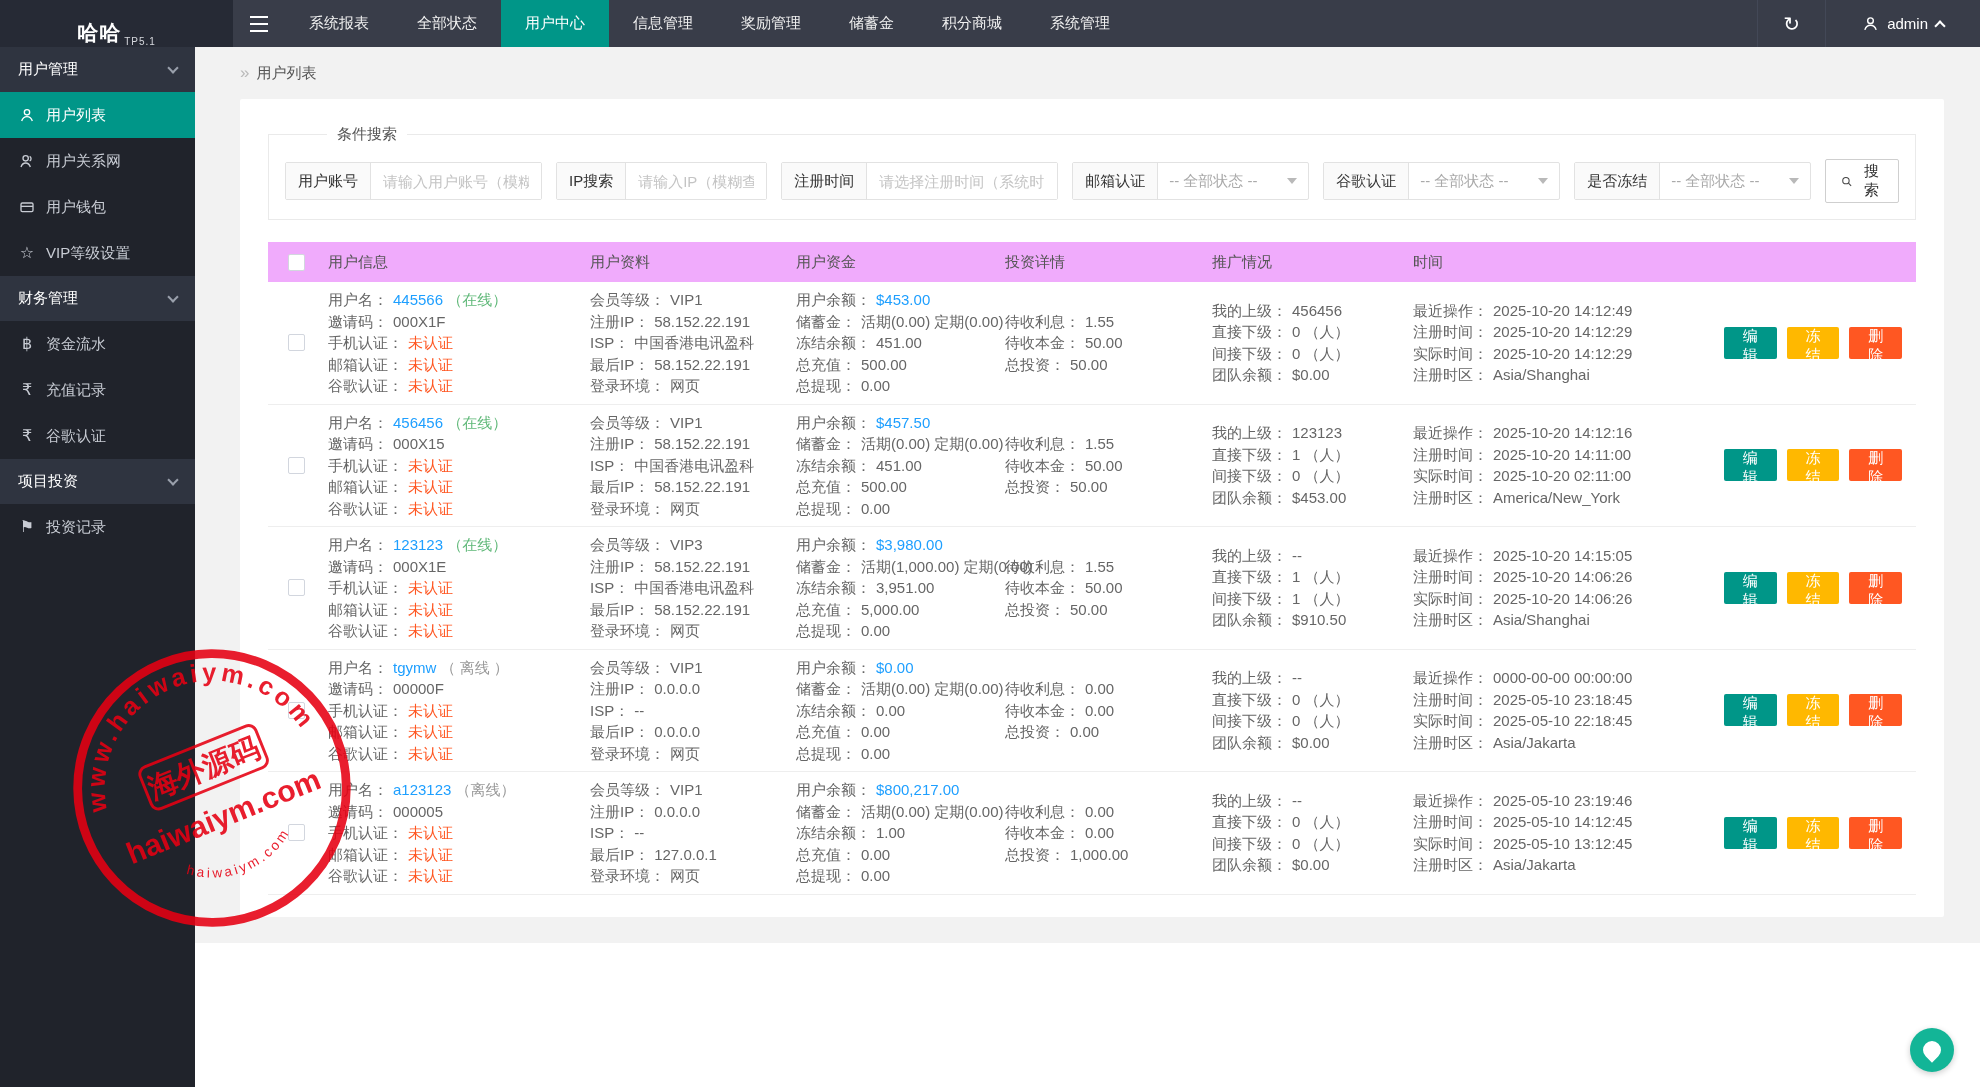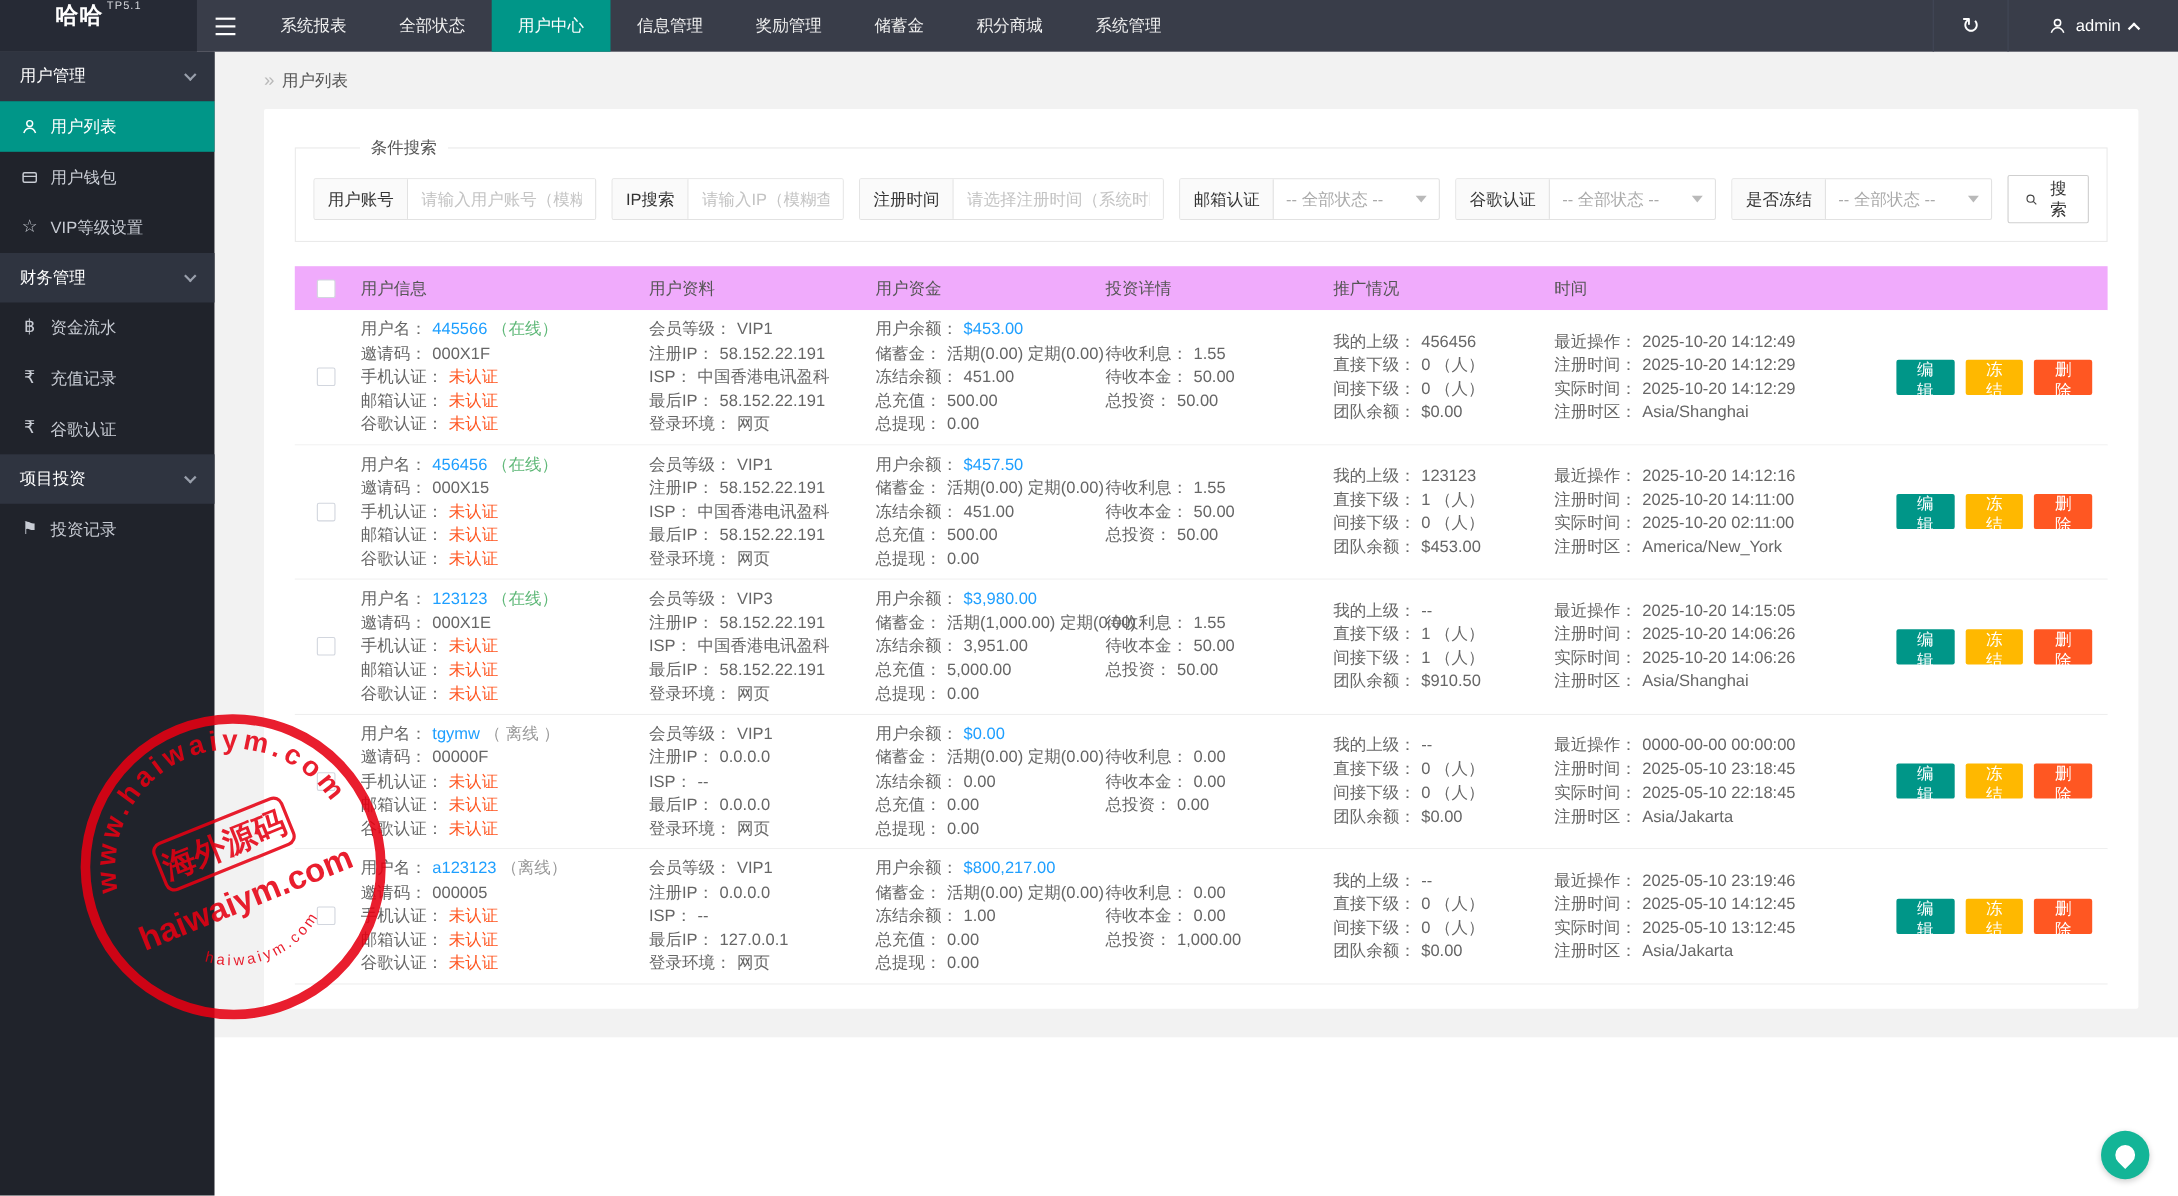--- a/index.html
+++ b/index.html
@@ -3,21 +3,21 @@
 <meta charset="utf-8">
 <style>
   * { box-sizing: border-box; margin: 0; padding: 0; }
   html,body { width:1980px; height:1087px; overflow:hidden;
     font-family:"Liberation Sans","DejaVu Sans",sans-serif; background:#fff; }
   body { position:relative; font-size:15px; color:#666; }
 
   
   .navbar { position:absolute; top:0; left:0; right:0; height:47px; background:#393d49;
     display:flex; align-items:stretch; z-index:20; }
-  .logo { width:179px; background:#262a35; color:#fff; display:flex; align-items:flex-start;
+  .logo { width:233px; background:#262a35; color:#fff; display:flex; align-items:flex-end;
     justify-content:center; font-size:21px; font-weight:bold; letter-spacing:1px; }
   .logo sup { font-size:10px; font-weight:normal; margin-left:3px; color:#d7d9de; }
   .hamburger { width:52px; display:flex; flex-direction:column; align-items:center;
     justify-content:center; cursor:pointer; }
   .hamburger i { display:block; width:18px; height:2px; background:#fff; margin:2.5px 0; }
   .nav-menu { display:flex; }
   .nav-item { display:flex; align-items:center; padding:0 24px; color:#f0f0f0; font-size:15px;
     cursor:pointer; }
   .nav-item.active { background:#009688; color:#fff; }
   .nav-right { margin-left:auto; display:flex; align-items:stretch; }
@@ -160,20 +160,30 @@
     <span class="chev-down"></span>
   </div>
   <div class="side-item active">
     <span class="side-icon">
         <svg viewBox="0 0 24 24" width="16" height="16">
           <circle cx="12" cy="8" r="4" fill="none" stroke="currentColor" stroke-width="2"></circle>
           <path d="M4 21c1.5-4.5 5-6.5 8-6.5s6.5 2 8 6.5" fill="none" stroke="currentColor" stroke-width="2"></path>
         </svg>
       </span>
     <span class="side-label">用户列表</span>
+  </div>
+  <div class="side-item">
+    <span class="side-icon">
+        <svg viewBox="0 0 24 24" width="16" height="16">
+          <circle cx="10" cy="8" r="4" fill="none" stroke="currentColor" stroke-width="2"></circle>
+          <path d="M3 21c1.3-4 4.3-6 7-6s5.7 2 7 6" fill="none" stroke="currentColor" stroke-width="2"></path>
+          <path d="M16 5a4 4 0 0 1 0 7" fill="none" stroke="currentColor" stroke-width="2"></path>
+        </svg>
+      </span>
+    <span class="side-label">用户关系网</span>
   </div>
   <div class="side-item">
     <span class="side-icon">
         <svg viewBox="0 0 24 24" width="16" height="16">
           <rect x="3" y="6" width="18" height="13" rx="2" fill="none" stroke="currentColor" stroke-width="2"></rect>
           <line x1="3" y1="11" x2="21" y2="11" stroke="currentColor" stroke-width="2"></line>
         </svg>
       </span>
     <span class="side-label">用户钱包</span>
   </div>

